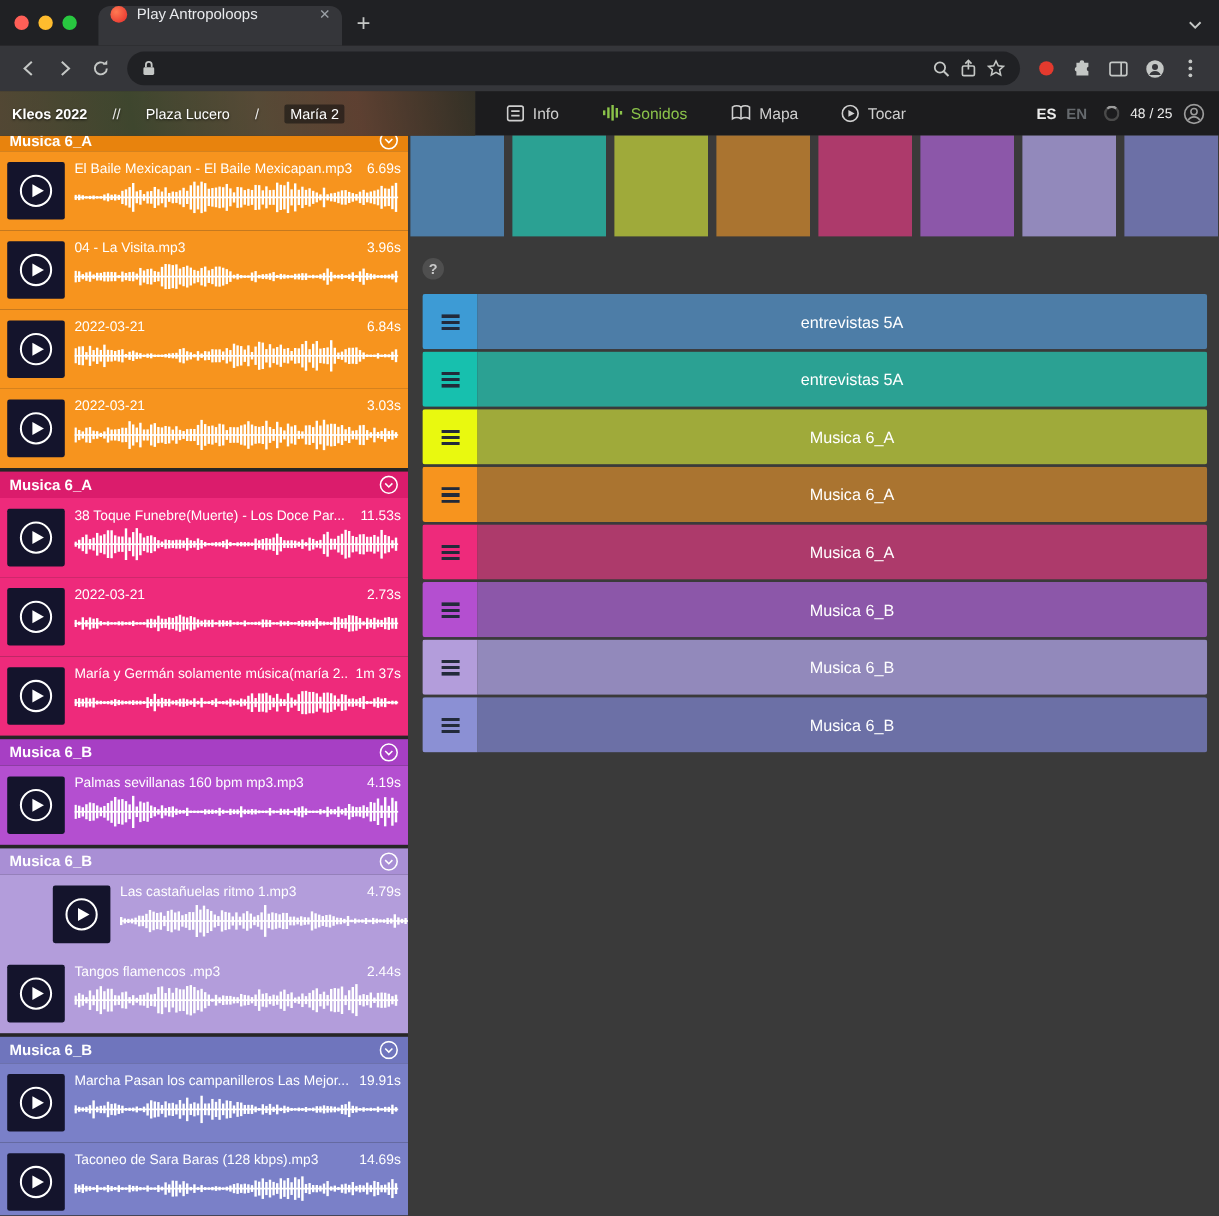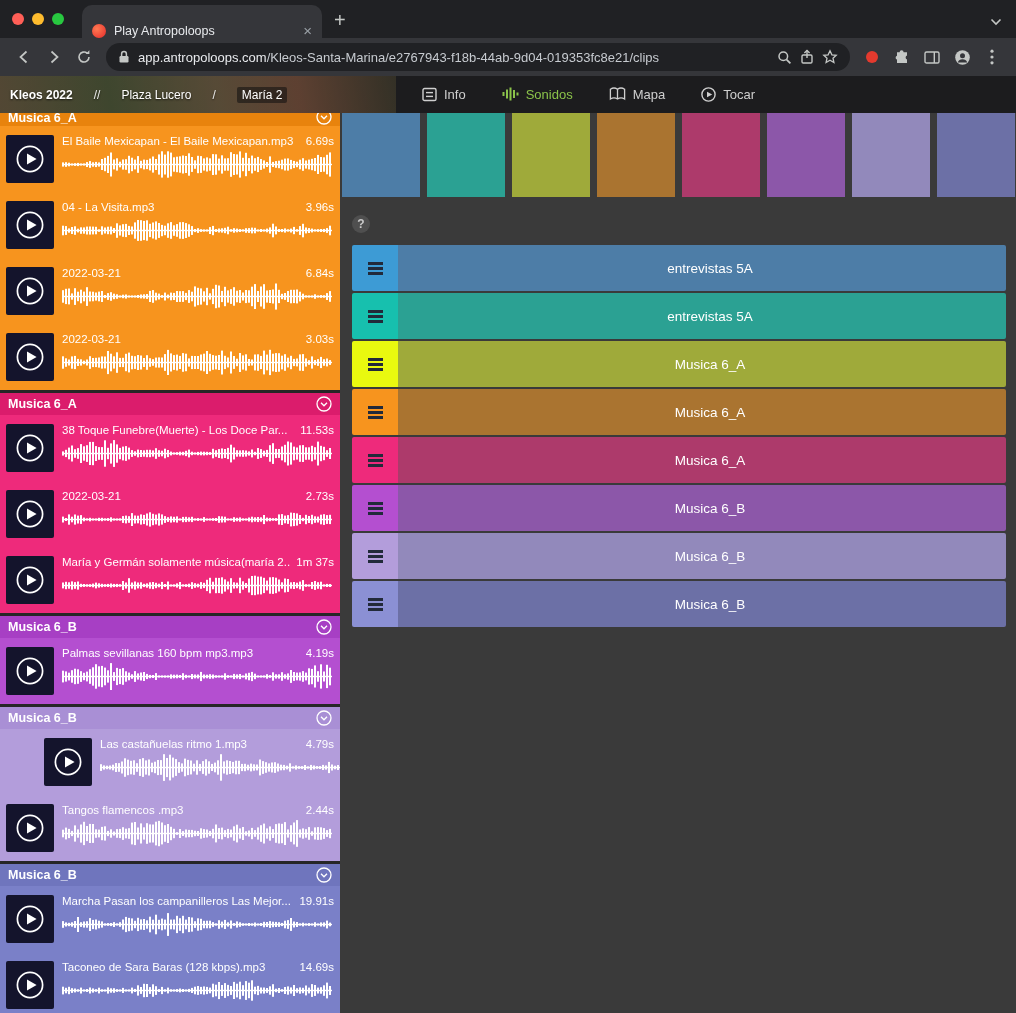--- a/index.html
+++ b/index.html
@@ -8,22 +8,22 @@
     width:1016px; height:1013px; overflow:hidden;
     background:#3a3a3a;
     font-family:"Liberation Sans", sans-serif;
   }
 
   
   .tabstrip { height:38px; background:#202124; display:flex; align-items:flex-end; position:relative; }
   .traffic { display:flex; gap:8px; align-items:center; height:100%; padding:0 12px 0 12px; }
   .tl { width:12px; height:12px; border-radius:50%; display:inline-block; }
   .tl.red{ background:#ff5f57; } .tl.yellow{ background:#febc2e; } .tl.green{ background:#28c840; }
-  .tab { height:33px; width:240px; background:#35363a; border-radius:10px 10px 0 0;
-         display:flex; align-items:flex-end; gap:8px; padding:0 10px; margin-left:6px; }
+  .tab { height:33px; width:203px; background:#35363a; border-radius:10px 10px 0 0;
+         display:flex; align-items:flex-start; gap:8px; padding:0 10px; margin-left:6px; }
   .favicon { width:14px; height:14px; border-radius:50%; flex-shrink:0;
              background:radial-gradient(circle at 35% 35%, #ff7a52, #e52a2a); }
   .tab-title { color:#e8eaed; font-size:12.5px; flex:1; white-space:nowrap; overflow:hidden; }
   .tab-close { color:#9aa0a6; font-size:15px; line-height:1; cursor:pointer; }
   .newtab { color:#c4c7c5; font-size:20px; line-height:1; margin:0 0 8px 12px; cursor:pointer; }
   .tabsearch { position:absolute; right:14px; bottom:8px; color:#c4c7c5; }
 
   .toolbar { height:38px; background:#35363a; display:flex; align-items:center; padding:0 10px; gap:2px; }
   .tb-btn { width:28px; height:28px; display:flex; align-items:center; justify-content:center;
             color:#c4c7c5; font-size:16px; flex-shrink:0; cursor:pointer; }
@@ -129,21 +129,20 @@
         <path d="M13.4 1.2 V5 H9.6 Z" fill="currentColor"></path>
       </svg>
     </span>
   <div class="omnibox">
     <span class="omni-icon">
         <svg width="12" height="14" viewBox="0 0 12 14">
           <rect x="1.5" y="6" width="9" height="6.5" rx="1.2" fill="currentColor"></rect>
           <path d="M3.6 6 V4 a2.4 2.4 0 0 1 4.8 0 V6" fill="none" stroke="currentColor" stroke-width="1.5"></path>
         </svg>
       </span>
-    <span class="omni-url"><span class="url-domain">app.antropoloops.com</span><span class="url-path">/Kleos-Santa-Marina/e2767943-f18b-44ab-9d04-019353fc8e21/clips</span></span>
     <span class="omni-spacer"></span>
     <span class="omni-icon">
         <svg width="15" height="15" viewBox="0 0 15 15">
           <circle cx="6.3" cy="6.3" r="4.3" fill="none" stroke="currentColor" stroke-width="1.5"></circle>
           <line x1="9.6" y1="9.6" x2="13.4" y2="13.4" stroke="currentColor" stroke-width="1.7"></line>
         </svg>
       </span>
     <span class="omni-icon">
         <svg width="14" height="16" viewBox="0 0 14 16">
           <rect x="2" y="6" width="10" height="8" rx="1.2" fill="none" stroke="currentColor" stroke-width="1.4"></rect>
@@ -228,20 +227,35 @@
       <div class="nav-item">
         <span>
           <svg width="15" height="15" viewBox="0 0 15 15">
             <circle cx="7.5" cy="7.5" r="6.6" fill="none" stroke="currentColor" stroke-width="1.4"></circle>
             <polygon points="6,4.7 11.2,7.5 6,10.3" fill="currentColor"></polygon>
           </svg>
         </span>
         <span>Tocar</span>
       </div>
     </div>
+  <div class="header-right">
+    <span id="langs" style="display:flex;gap:8px;">
+        <span class="lang">ES</span>
+        <span class="lang inactive">EN</span>
+      </span>
+    <span class="loader"></span>
+    <span class="counter">48 / 25</span>
+    <span class="user-btn">
+        <svg width="18" height="18" viewBox="0 0 18 18">
+          <circle cx="9" cy="9" r="7.8" fill="none" stroke="currentColor" stroke-width="1.4"></circle>
+          <circle cx="9" cy="7" r="2.6" fill="none" stroke="currentColor" stroke-width="1.3"></circle>
+          <path d="M4.2 14.2 a5.5 5.5 0 0 1 9.6 0" fill="none" stroke="currentColor" stroke-width="1.3"></path>
+        </svg>
+      </span>
+  </div>
 </div>
 
 <div class="main">
   <div class="clips-panel" id="clipsPanel">
       <div class="section clipped">
         <div class="section-header" style="background: rgb(232, 131, 13);">
           <span class="section-title">Musica 6_A</span>
           <span class="expand-icon">
             <svg width="16" height="16" viewBox="0 0 16 16">
               <circle cx="8" cy="8" r="7" fill="none" stroke="#ffffff" stroke-width="1.3"></circle>

